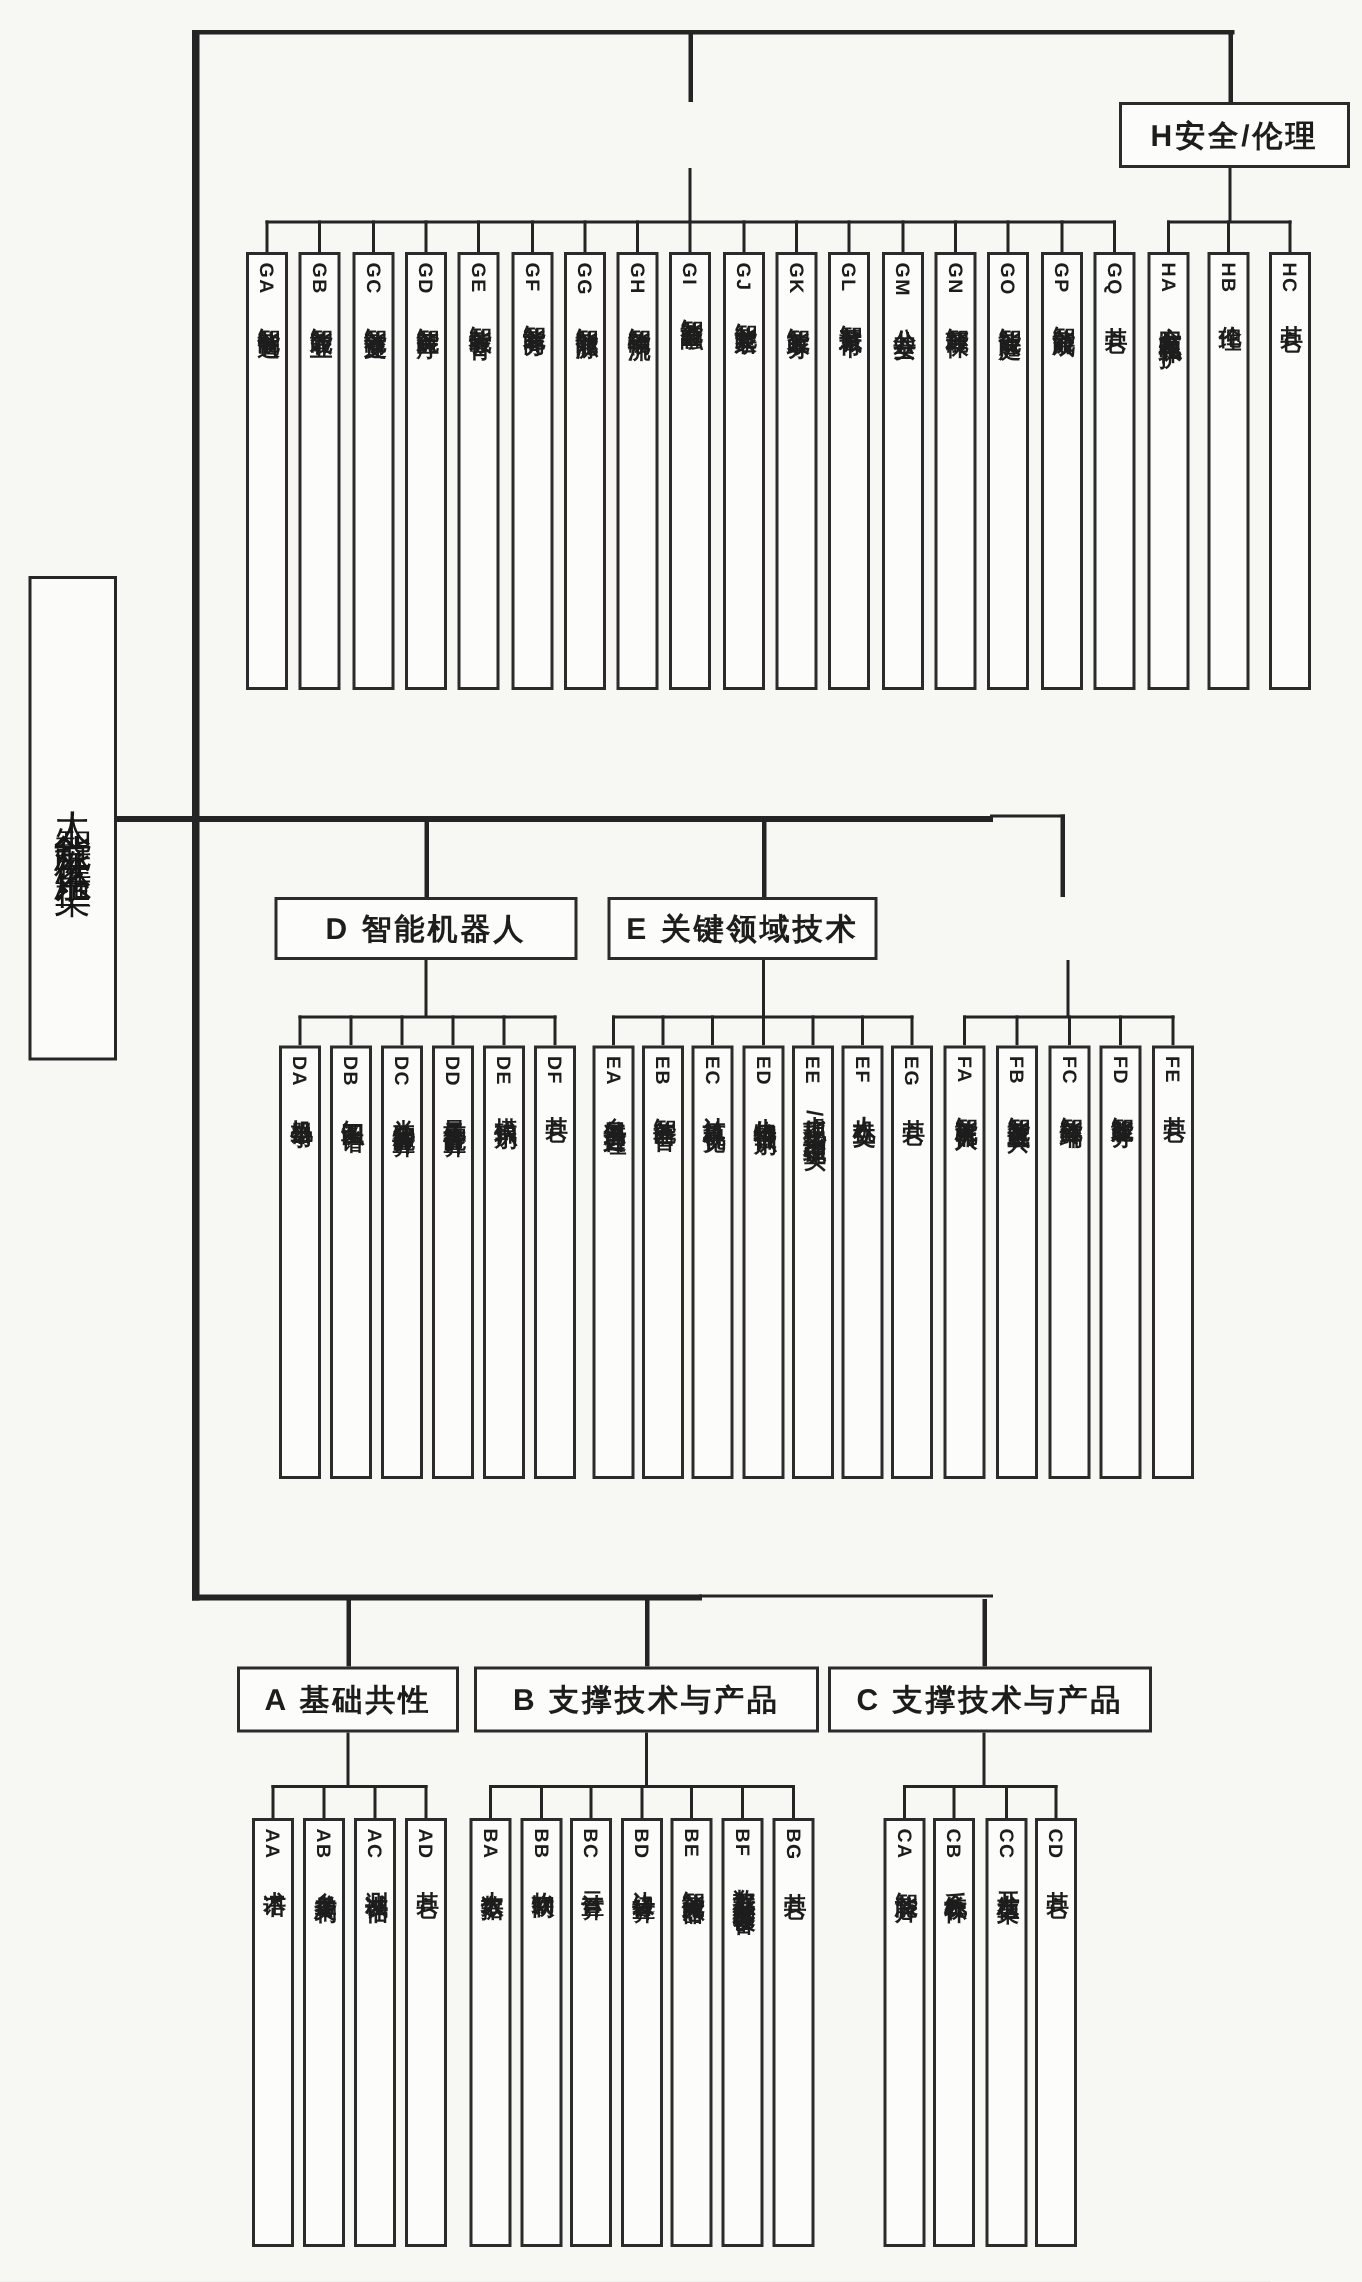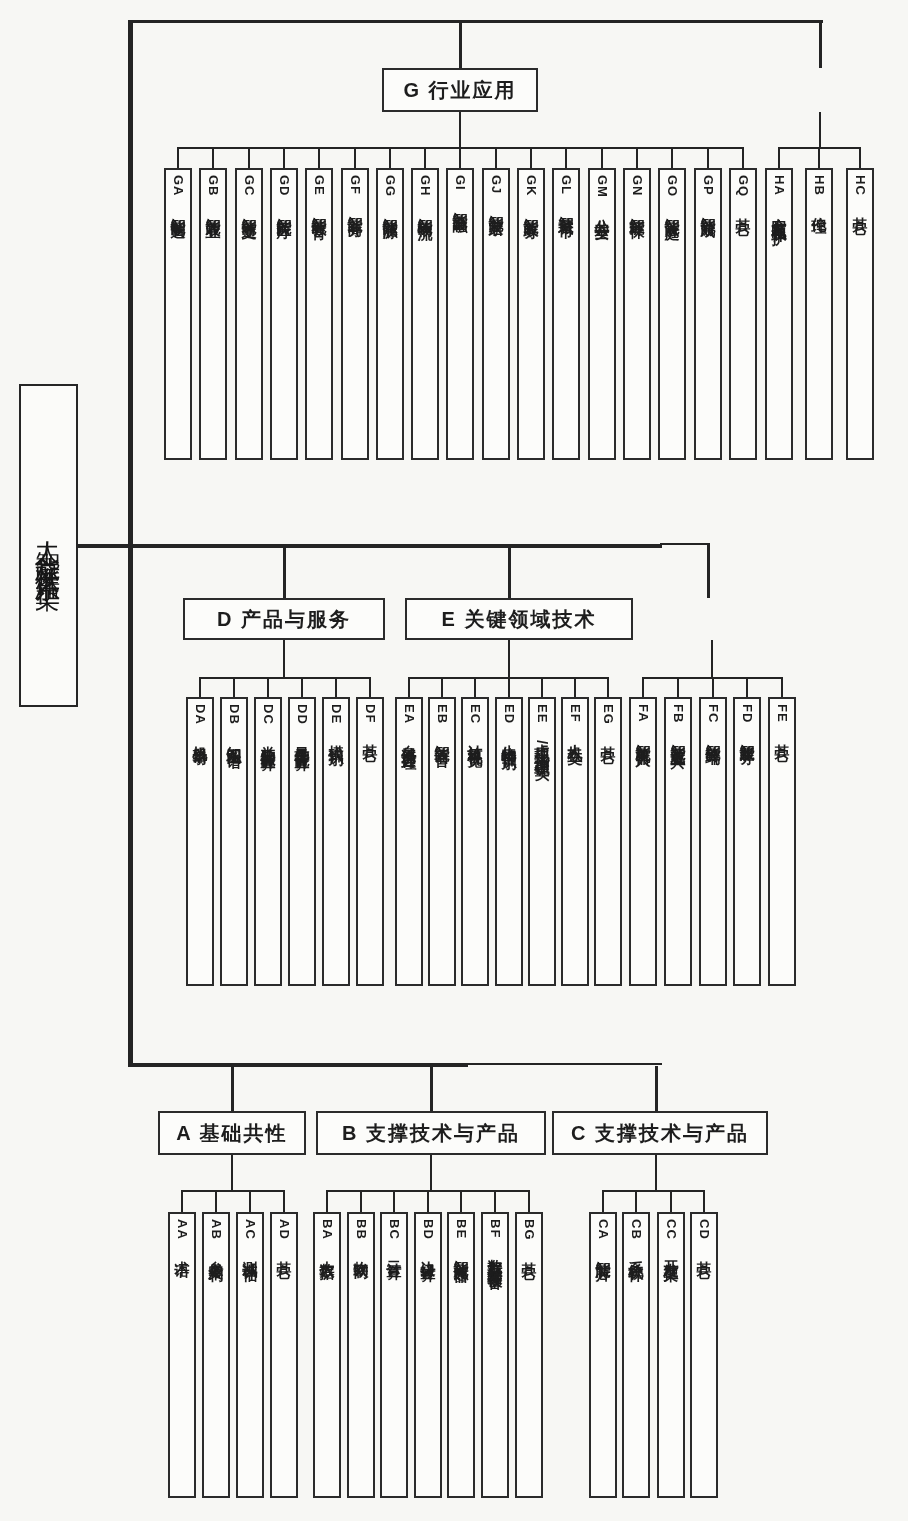--- a/index.html
+++ b/index.html
@@ -5,21 +5,21 @@
   html,body{margin:0;padding:0;background:#e9e9e7;}
   #stage{position:relative;width:908px;height:1521px;background:#f7f7f4;overflow:hidden;
          font-family:"Liberation Sans","DejaVu Sans",sans-serif;color:#1d1d1d;}
   .ln{position:absolute;background:#242424;}
   .gbox{position:absolute;box-sizing:border-box;border:2px solid #2b2b2b;background:#fcfcfa;
         display:flex;align-items:center;justify-content:center;
         font-size:20px;font-weight:bold;letter-spacing:2px;white-space:nowrap;}
   .box-g{left:382px;top:68px;width:156px;height:44px;}
   .box-h{left:746px;top:68px;width:154px;height:44px;}
   .box-d{left:183px;top:598px;width:202px;height:42px;}
-  .box-e{left:405px;top:598px;width:228px;height:42px;text-align:center;}
+  .box-e{left:405px;top:598px;width:180px;height:42px;text-align:center;}
   .box-f{left:625px;top:598px;width:177px;height:42px;}
   .box-a{left:158px;top:1111px;width:148px;height:44px;}
   .box-b{left:316px;top:1111px;width:230px;height:44px;}
   .box-c{left:552px;top:1111px;width:216px;height:44px;}
   .title-box{position:absolute;left:19px;top:384px;width:59px;height:323px;box-sizing:border-box;
         border:2px solid #262626;background:#fbfbf9;display:flex;align-items:center;justify-content:center;}
   .title-box span{writing-mode:vertical-rl;text-orientation:upright;font-size:25px;
         letter-spacing:5px;font-weight:normal;color:#161616;}
   .col{position:absolute;box-sizing:border-box;width:28px;border:2px solid #2b2b2b;background:#fcfcfa;
         display:flex;flex-direction:column;align-items:center;padding-top:5px;gap:9px;overflow:hidden;}
@@ -28,22 +28,22 @@
   .col .cname{writing-mode:vertical-rl;text-orientation:mixed;font-size:15px;font-weight:bold;
         letter-spacing:2px;line-height:1.08;}
 </style>
 </head>
 <body>
 
 <div id="stage">
   <div class="title-box">
     <span>人工智能标准体系框架</span>
   </div>
-  <div class="gbox box-g">G 行业应用</div>
-  <div class="gbox box-d">D 产品与服务</div>
+  <div class="gbox box-h">H安全/伦理</div>
+  <div class="gbox box-d">D 智能机器人</div>
   <div class="gbox box-e">E 关键领域技术</div>
   <div class="gbox box-b">B 支撑技术与产品</div>
   <div class="gbox box-a">A 基础共性</div>
   <div class="gbox box-c">C 支撑技术与产品</div>
 <div class="ln" style="left: 128px; top: 20px; width: 5px; height: 1047px;"></div>
     <div class="ln" style="left: 128px; top: 20px; width: 695px; height: 3px;"></div>
     <div class="ln" style="left: 78px; top: 544px; width: 584px; height: 4px;"></div>
     <div class="ln" style="left: 660px; top: 543px; width: 50px; height: 2px;"></div>
     <div class="ln" style="left: 128px; top: 1063px; width: 340px; height: 4px;"></div>
     <div class="ln" style="left: 466px; top: 1063px; width: 196px; height: 2px;"></div>

